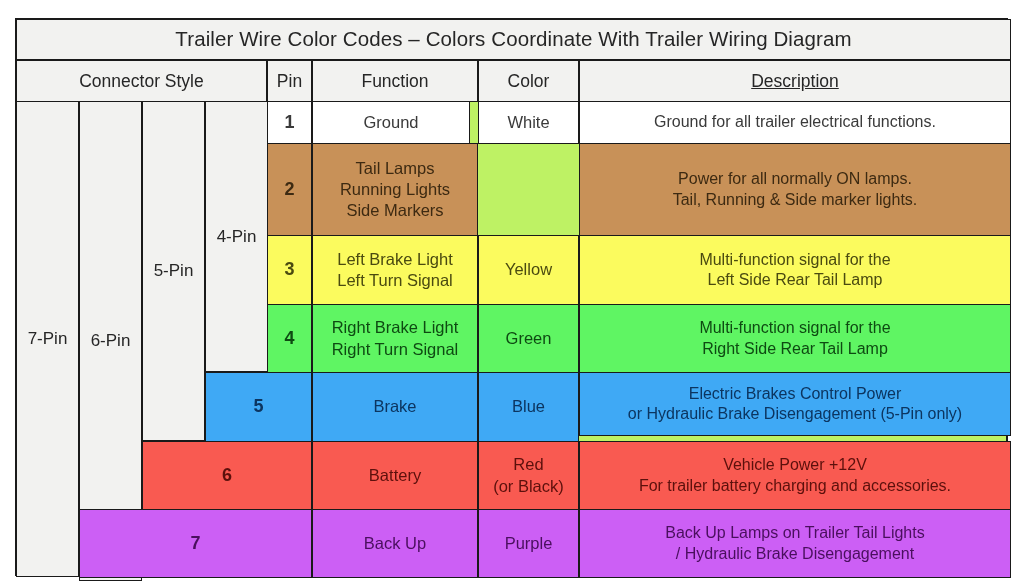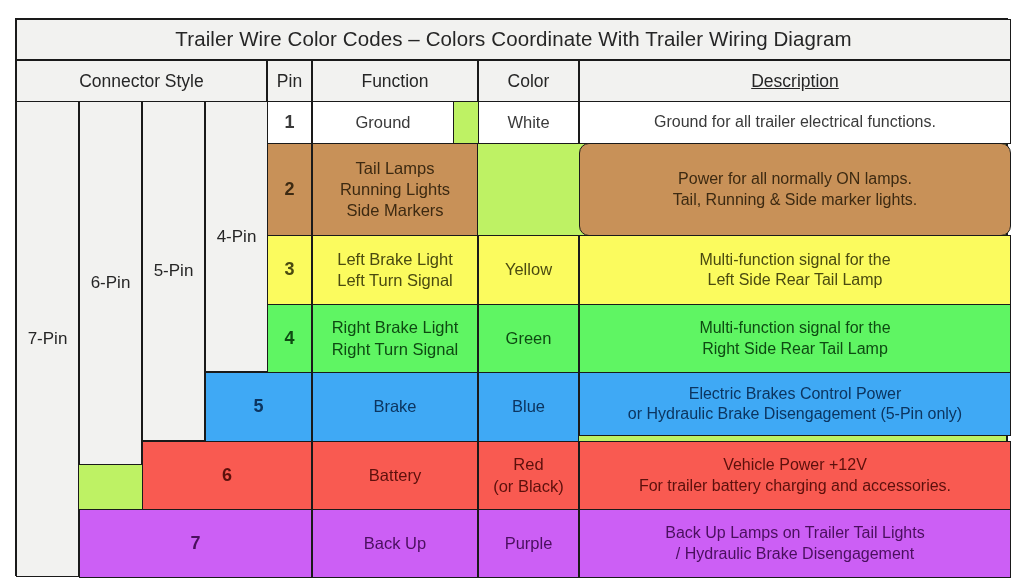--- a/index.html
+++ b/index.html
@@ -89,54 +89,54 @@
     <span class="txt">Color</span>
   </div>
   <div class="cell head-cell r-plain" style="left:562px; top:40px; width:432px; height:42px;text-decoration:underline;">
     <span class="txt">Description</span>
   </div>
 
   <div class="cell conn-cell r-plain" style="left:-1px; top:81px; width:63px; height:476px;">
     <span class="txt">7-Pin</span>
   </div>
 
-  <div class="cell conn-cell r-plain" style="left:62px; top:81px; width:63px; height:364px;">
+  <div class="cell conn-cell r-plain" style="left:62px; top:81px; width:63px; height:480px;">
     <span class="txt">6-Pin</span>
   </div>
 
   <div class="cell conn-cell r-plain" style="left:125px; top:81px; width:63px; height:340px;">
     <span class="txt">5-Pin</span>
   </div>
 
   <div class="cell conn-cell r-plain" style="left:188px; top:81px; width:63px; height:271px;">
     <span class="txt">4-Pin</span>
   </div>
 
   <div class="cell pin-cell r-white" style="left:250px; top:81px; width:45px; height:43px;">
     <span class="txt">1</span>
   </div>
-  <div class="cell fn-cell r-white" style="left:295px; top:81px; width:142px; height:43px;">
+  <div class="cell fn-cell r-white" style="left:295px; top:81px; width:158px; height:43px;">
     <span class="txt">Ground</span>
   </div>
   <div class="cell color-cell r-white" style="left:461px; top:81px; width:101px; height:43px;">
     <span class="txt">White</span>
   </div>
   <div class="cell desc-cell r-white" style="left:562px; top:81px; width:432px; height:43px;">
     <span class="txt">Ground for all trailer electrical functions.</span>
   </div>
 
   <div class="cell pin-cell r-brown" style="left:250px; top:123px; width:45px; height:93px;">
     <span class="txt">2</span>
   </div>
   <div class="cell fn-cell r-brown" style="left:295px; top:123px; width:166px; height:93px;">
     <span class="txt">Tail Lamps
 Running Lights
 Side Markers</span>
   </div>
-  <div class="cell desc-cell r-brown" style="left:562px; top:123px; width:432px; height:93px;border-radius:10px;">
+  <div class="cell desc-cell r-brown" style="left:562px; top:123px; width:432px; height:93px;">
     <span class="txt">Power for all normally ON lamps.
 Tail, Running &amp; Side marker lights.</span>
   </div>
 
   <div class="cell pin-cell r-yellow" style="left:250px; top:215px; width:45px; height:70px;">
     <span class="txt">3</span>
   </div>
   <div class="cell fn-cell r-yellow" style="left:295px; top:215px; width:166px; height:70px;">
     <span class="txt">Left Brake Light
 Left Turn Signal</span>

